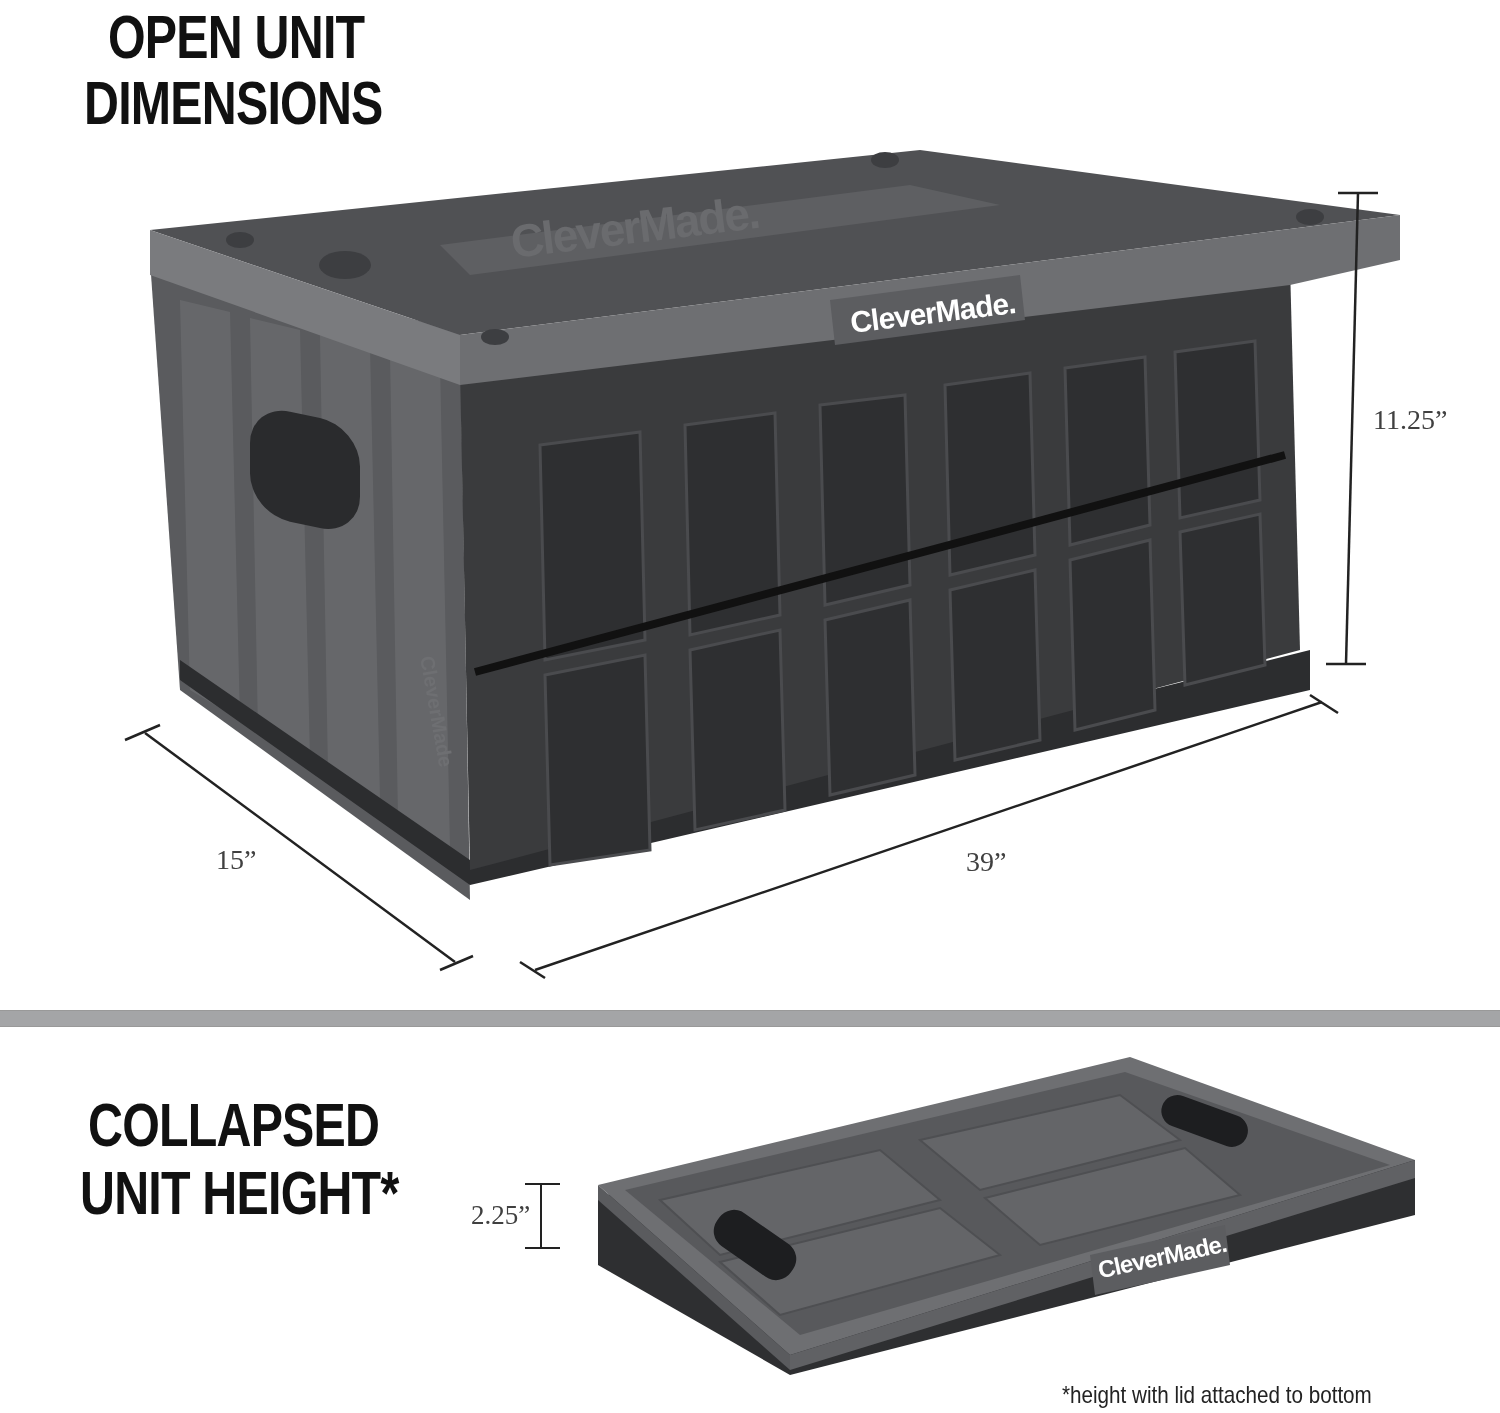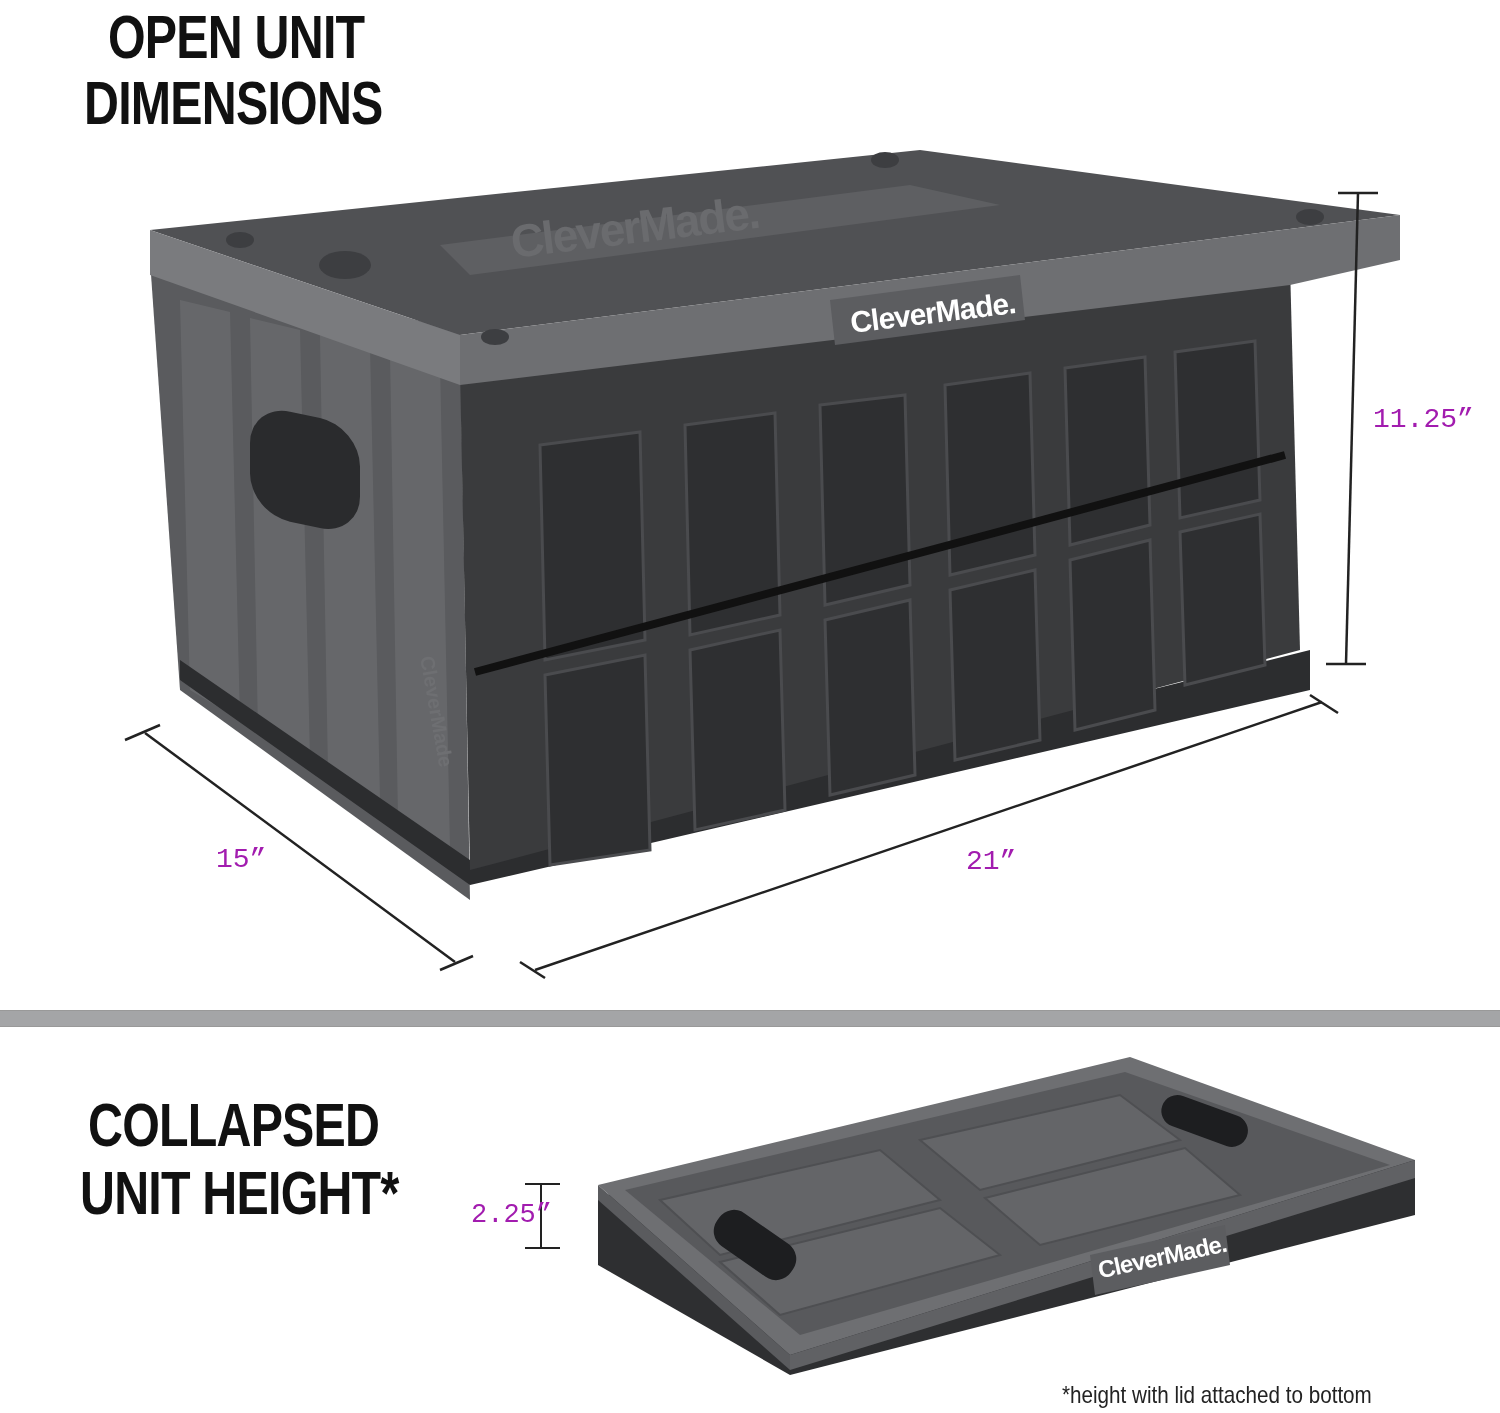--- a/index.html
+++ b/index.html
@@ -2,21 +2,21 @@
 <html><head>
 <meta charset="utf-8">
 <style>
   html,body{margin:0;padding:0;background:#ffffff;}
   body{width:1500px;height:1413px;position:relative;overflow:hidden;font-family:"Liberation Sans",sans-serif;}
   .heading{position:absolute;font-family:"Liberation Sans",sans-serif;font-weight:bold;color:#111;line-height:1;letter-spacing:-1px;transform:scaleX(0.78);transform-origin:left top;}
   .h1a{left:108px;top:6px;font-size:62px;}
   .h1b{left:84px;top:72px;font-size:62px;}
   .h2a{left:88px;top:1094px;font-size:62px;}
   .h2b{left:80px;top:1162px;font-size:62px;}
-  .dimlabel{position:absolute;font-family:Liberation Mono, monospace;color:#a21caf;font-size:28px;line-height:1;}
+  .dimlabel{position:absolute;font-family:Liberation Serif, serif;color:#404040;font-size:28px;line-height:1;}
   .divider{position:absolute;left:0;top:1010px;width:1500px;height:15px;background:#a4a5a7;border-top:1px solid #999;border-bottom:1px solid #999;}
   .footnote{position:absolute;left:1062px;top:1381px;font-size:24px;color:#222;font-family:"Liberation Sans",sans-serif;transform:scaleX(0.86);transform-origin:left top;white-space:nowrap;}
   svg{position:absolute;left:0;top:0;}
 </style>
 </head>
 <body>
 
 <div class="heading h1a">OPEN UNIT</div>
 <div class="heading h1b">DIMENSIONS</div>
 
@@ -85,21 +85,21 @@
     <line x1="145" y1="733" x2="455" y2="962"></line>
     <line x1="125" y1="740" x2="160" y2="725"></line>
     <line x1="440" y1="970" x2="473" y2="956"></line>
 
     <line x1="535" y1="970" x2="1322" y2="702"></line>
     <line x1="520" y1="962" x2="545" y2="978"></line>
     <line x1="1310" y1="695" x2="1338" y2="713"></line>
   </g>
 </svg>
 <div class="dimlabel" style="left:1373px;top:406px;">11.25”</div>
-<div class="dimlabel" style="left:966px;top:848px;">21”</div>
+<div class="dimlabel" style="left:966px;top:848px;">39”</div>
 <div class="dimlabel" style="left:216px;top:846px;">15”</div>
 
 <div class="divider"></div>
 
 <div class="heading h2a">COLLAPSED</div>
 <div class="heading h2b">UNIT HEIGHT*</div>
 
 <svg width="1500" height="1413" viewBox="0 0 1500 1413">
 
   <polygon points="598,1195 1415,1160 1415,1215 790,1375 598,1265" fill="#2e2f31"></polygon>

